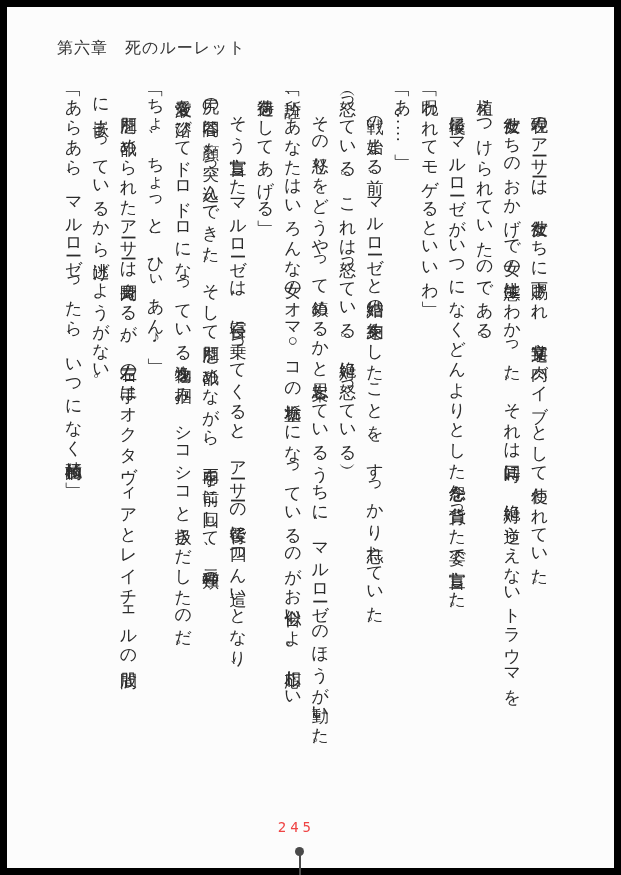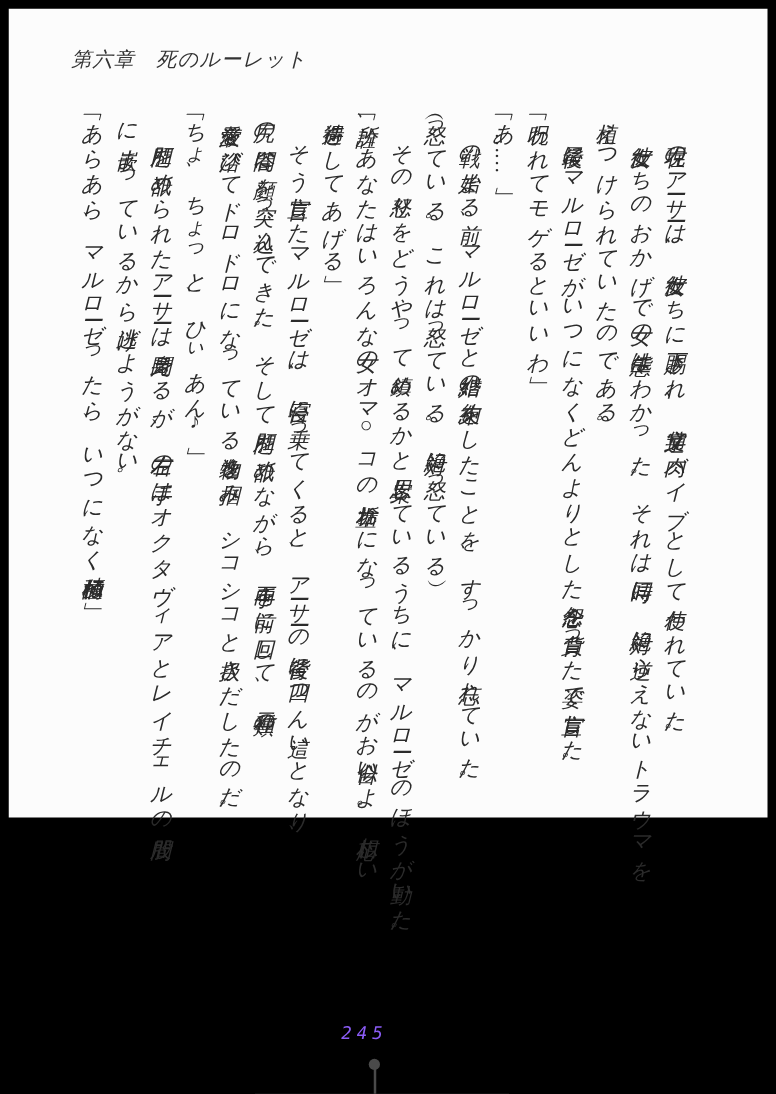--- a/index.html
+++ b/index.html
@@ -9,23 +9,22 @@
     height: 875px;
     background: #000000;
     overflow: hidden;
     font-family: "Liberation Serif", "DejaVu Serif", serif;
   }
   .paper {
     position: absolute;
     left: 7px;
     top: 7px;
     width: 607px;
-    height: 647px;
+    height: 861px;
     background: #fcfcfc;
-    font-style: italic;
   }
   .chapter-header {
     position: absolute;
     left: 50px;
     top: 31px;
     font-size: 16px;
     letter-spacing: 1px;
     color: #333333;
     white-space: nowrap;
   }
@@ -41,29 +40,29 @@
     letter-spacing: 0.9px;
     color: #2b2b2b;
   }
   .body-text p {
     margin: 0;
     padding: 0;
     white-space: nowrap;
   }
   .page-number {
     position: absolute;
-    left: 262px;
+    left: 248px;
     top: 812px;
     width: 60px;
-    text-align: left;
+    text-align: right;
     font-family: "DejaVu Sans Mono", monospace;
     font-size: 14px;
     letter-spacing: 4px;
     text-indent: 4px;
-    color: #8b5cf6;
+    color: #ef4444;
   }
   .binding-marker {
     position: absolute;
     left: 0;
     top: 0;
     width: 100%;
     height: 100%;
     pointer-events: none;
   }
   .marker-dot {

